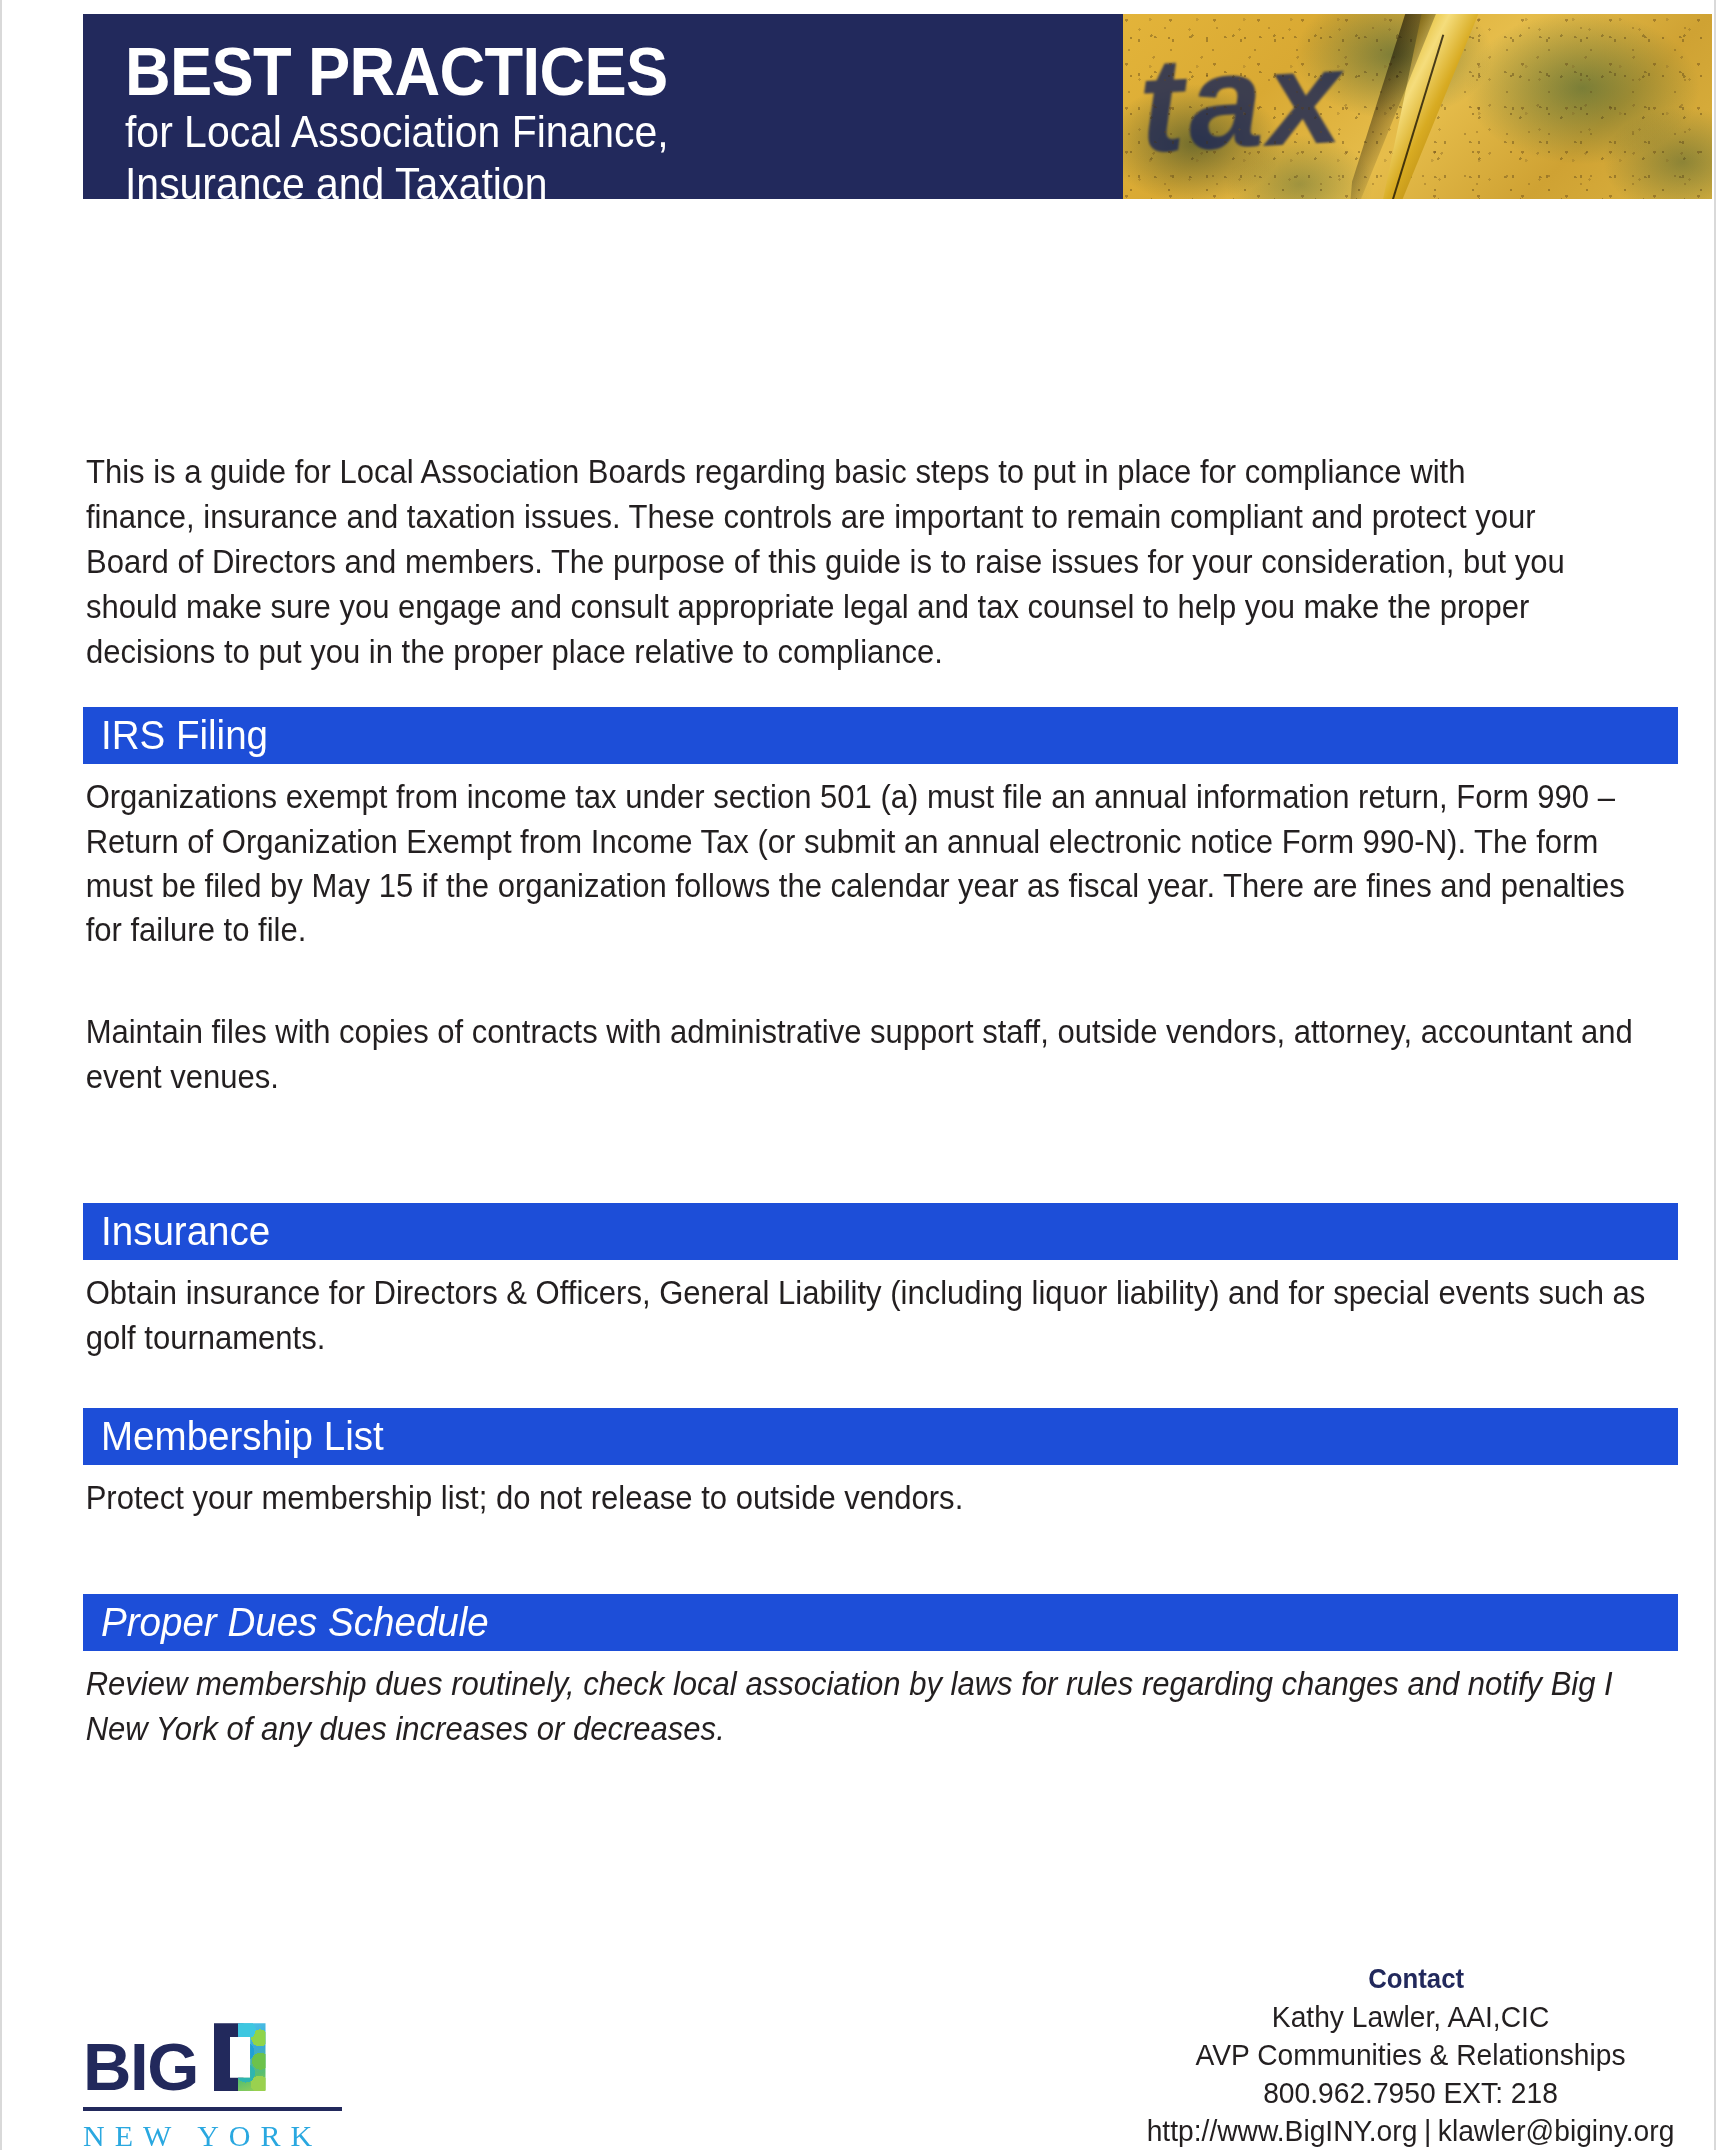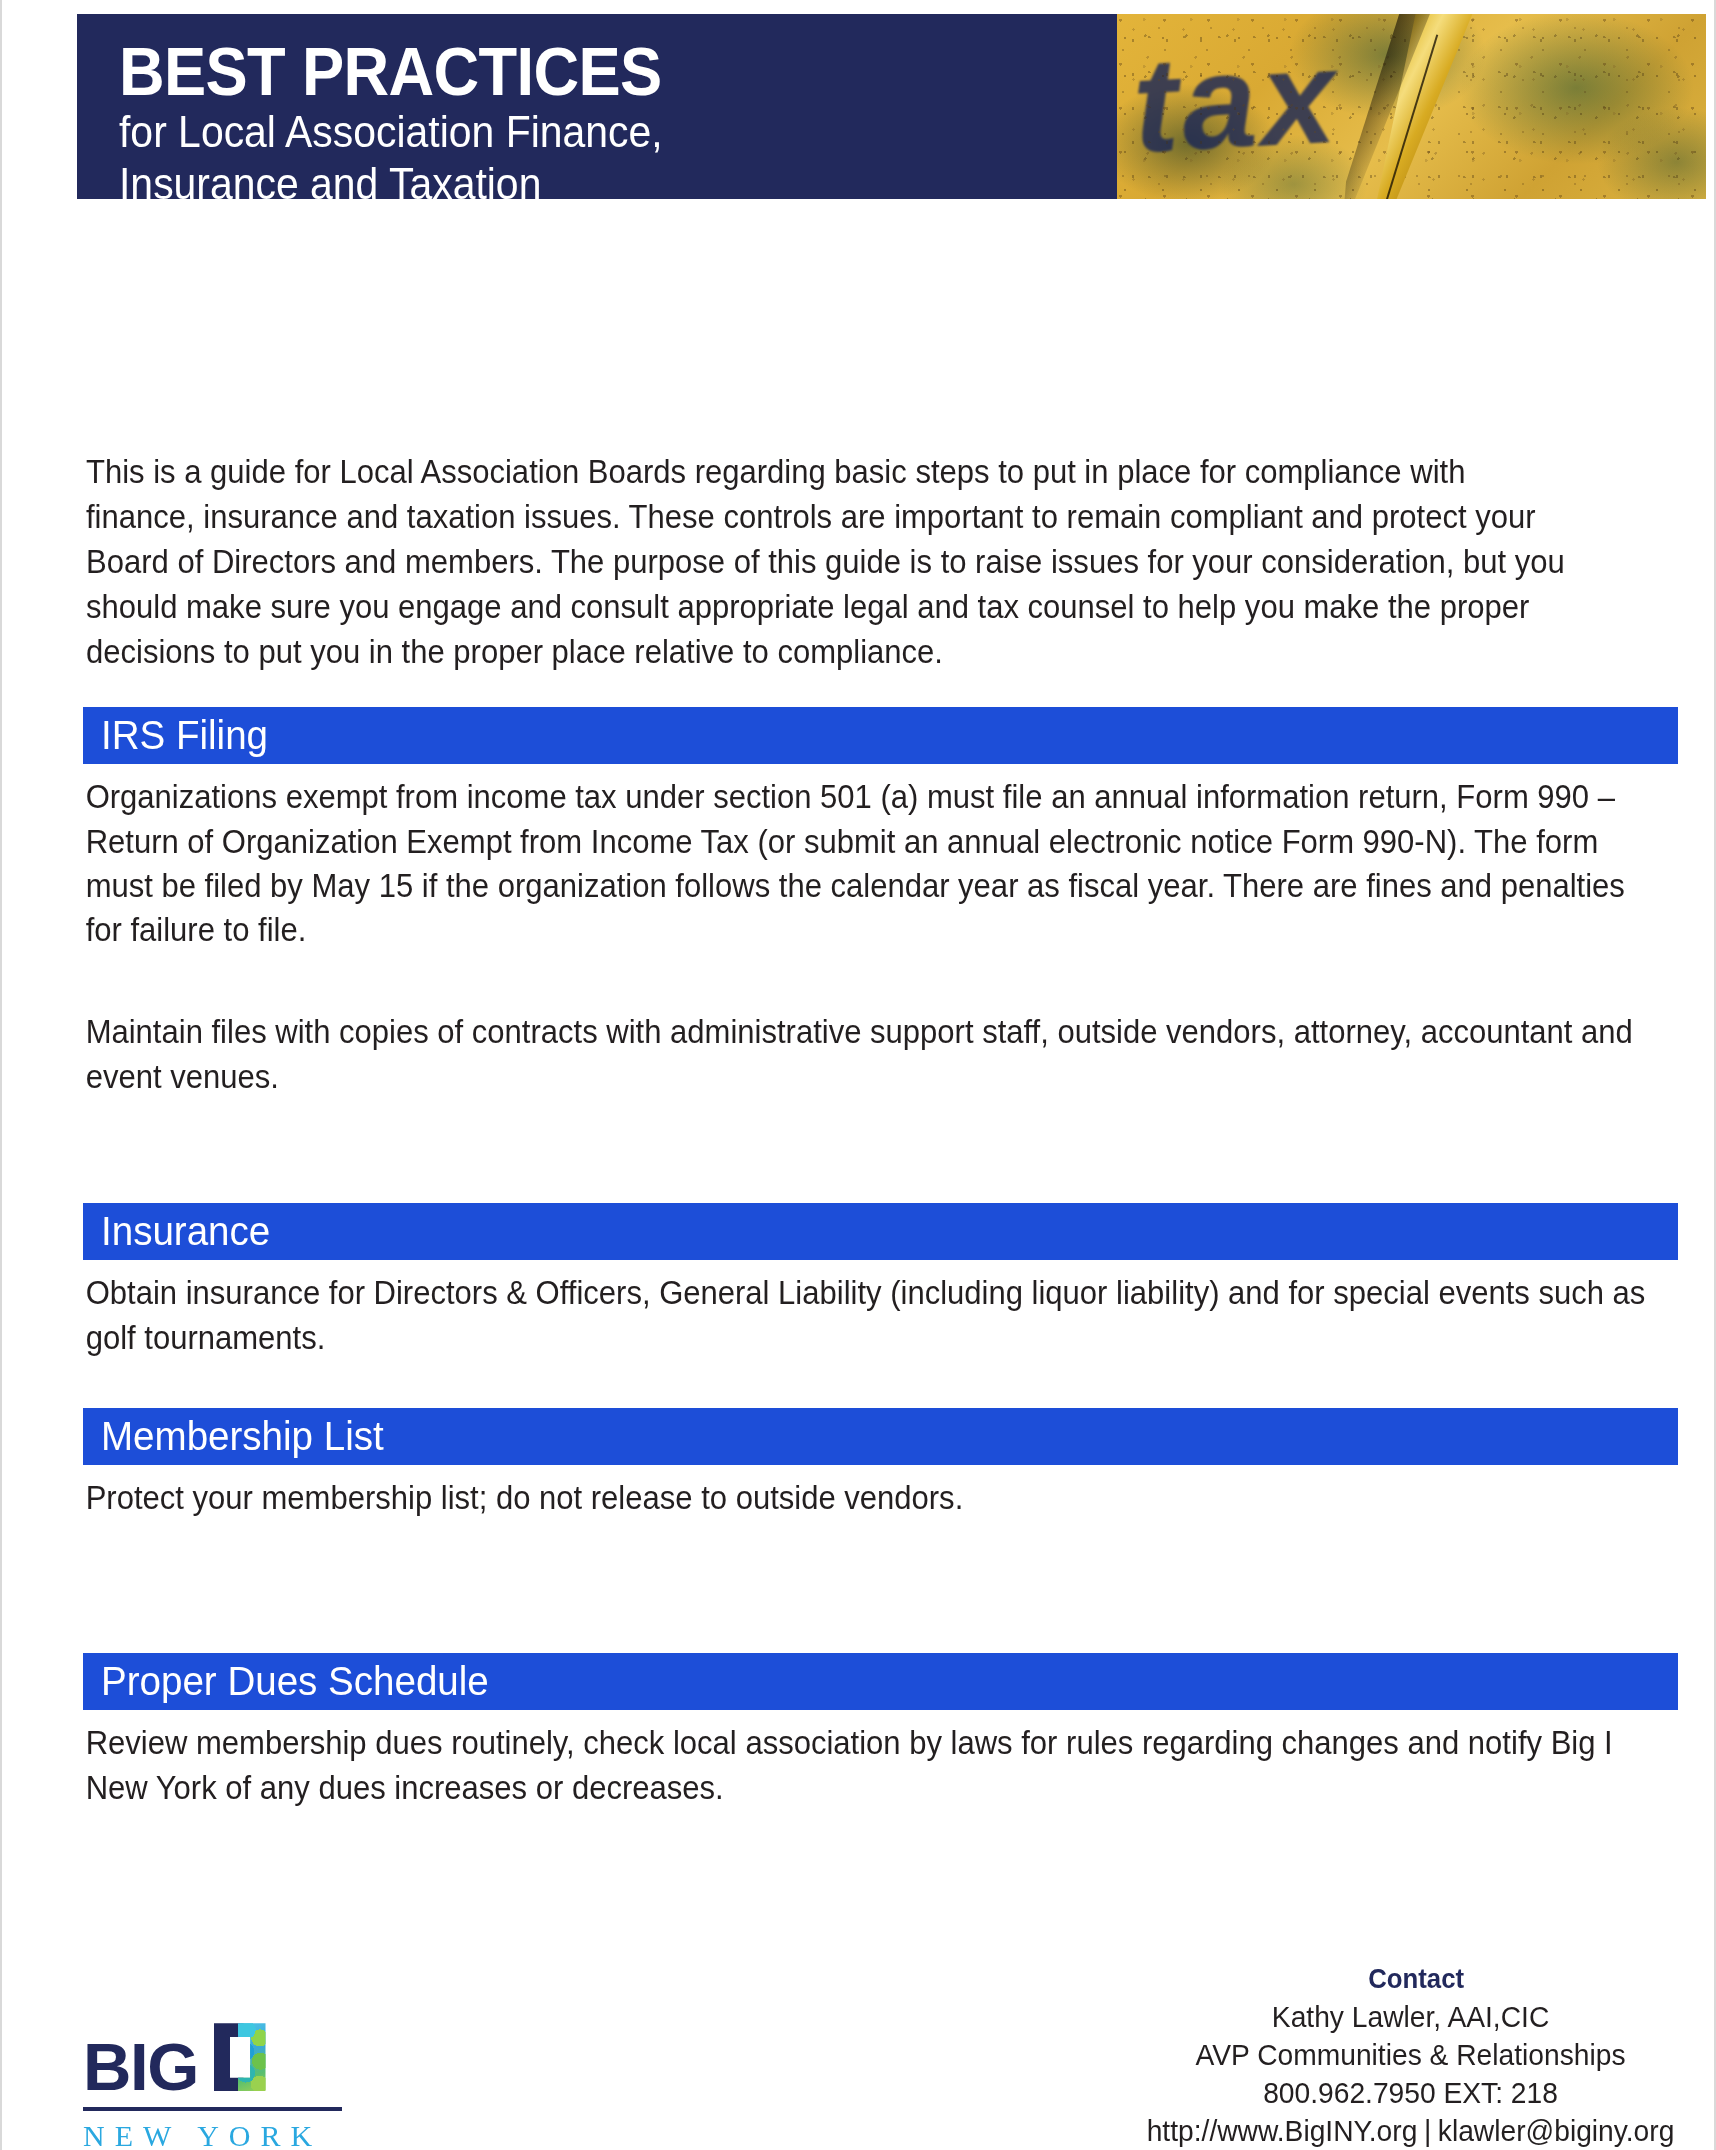--- a/index.html
+++ b/index.html
@@ -30,21 +30,21 @@
     width: 2.1px;
     height: 2151px;
     background: #d9d9d9;
   }
   .edge-line-left { left: 0; }
   .edge-line-right { right: 0; }
 
   
   .banner {
     position: absolute;
-    left: 77px;
+    left: 83px;
     top: 14px;
     width: 1629px;
     height: 185px;
     display: flex;
     flex-direction: row;
     align-items: stretch;
   }
   .banner-text {
     background: #22295c;
     width: 1040px;
@@ -343,21 +343,21 @@
     <div class="section-body">Obtain insurance for Directors &amp; Officers, General Liability (including liquor liability) and for special events such as golf tournaments.</div>
   </div>
 
   <div class="section" style="top:1408px;">
     <div class="section-bar">
       <div class="section-bar-title">Membership List</div>
     </div>
     <div class="section-body">Protect your membership list; do not release to outside vendors.</div>
   </div>
 
-  <div class="section" style="top:1653px;">
+  <div class="section" style="top:1594px;font-style:italic;">
     <div class="section-bar">
       <div class="section-bar-title">Proper Dues Schedule</div>
     </div>
     <div class="section-body">Review membership dues routinely, check local association by laws for rules regarding changes and notify Big I New York of any dues increases or decreases.</div>
   </div>
 
   <div class="footer">
 
     <div class="logo">
       <div class="logo-top">

